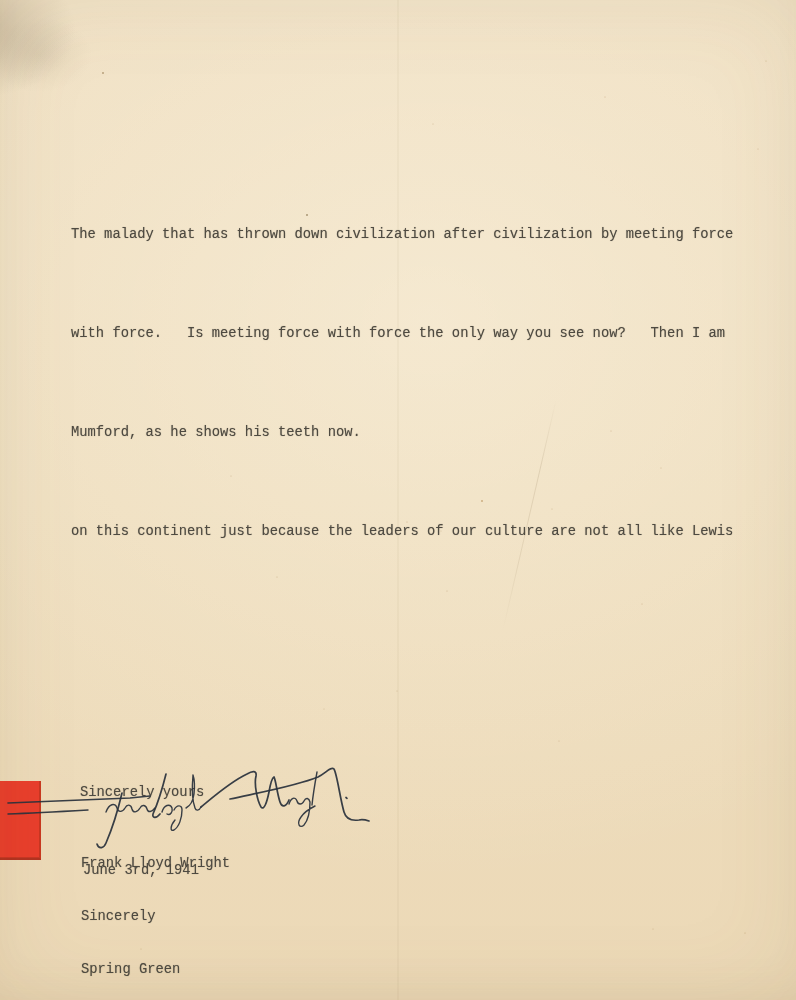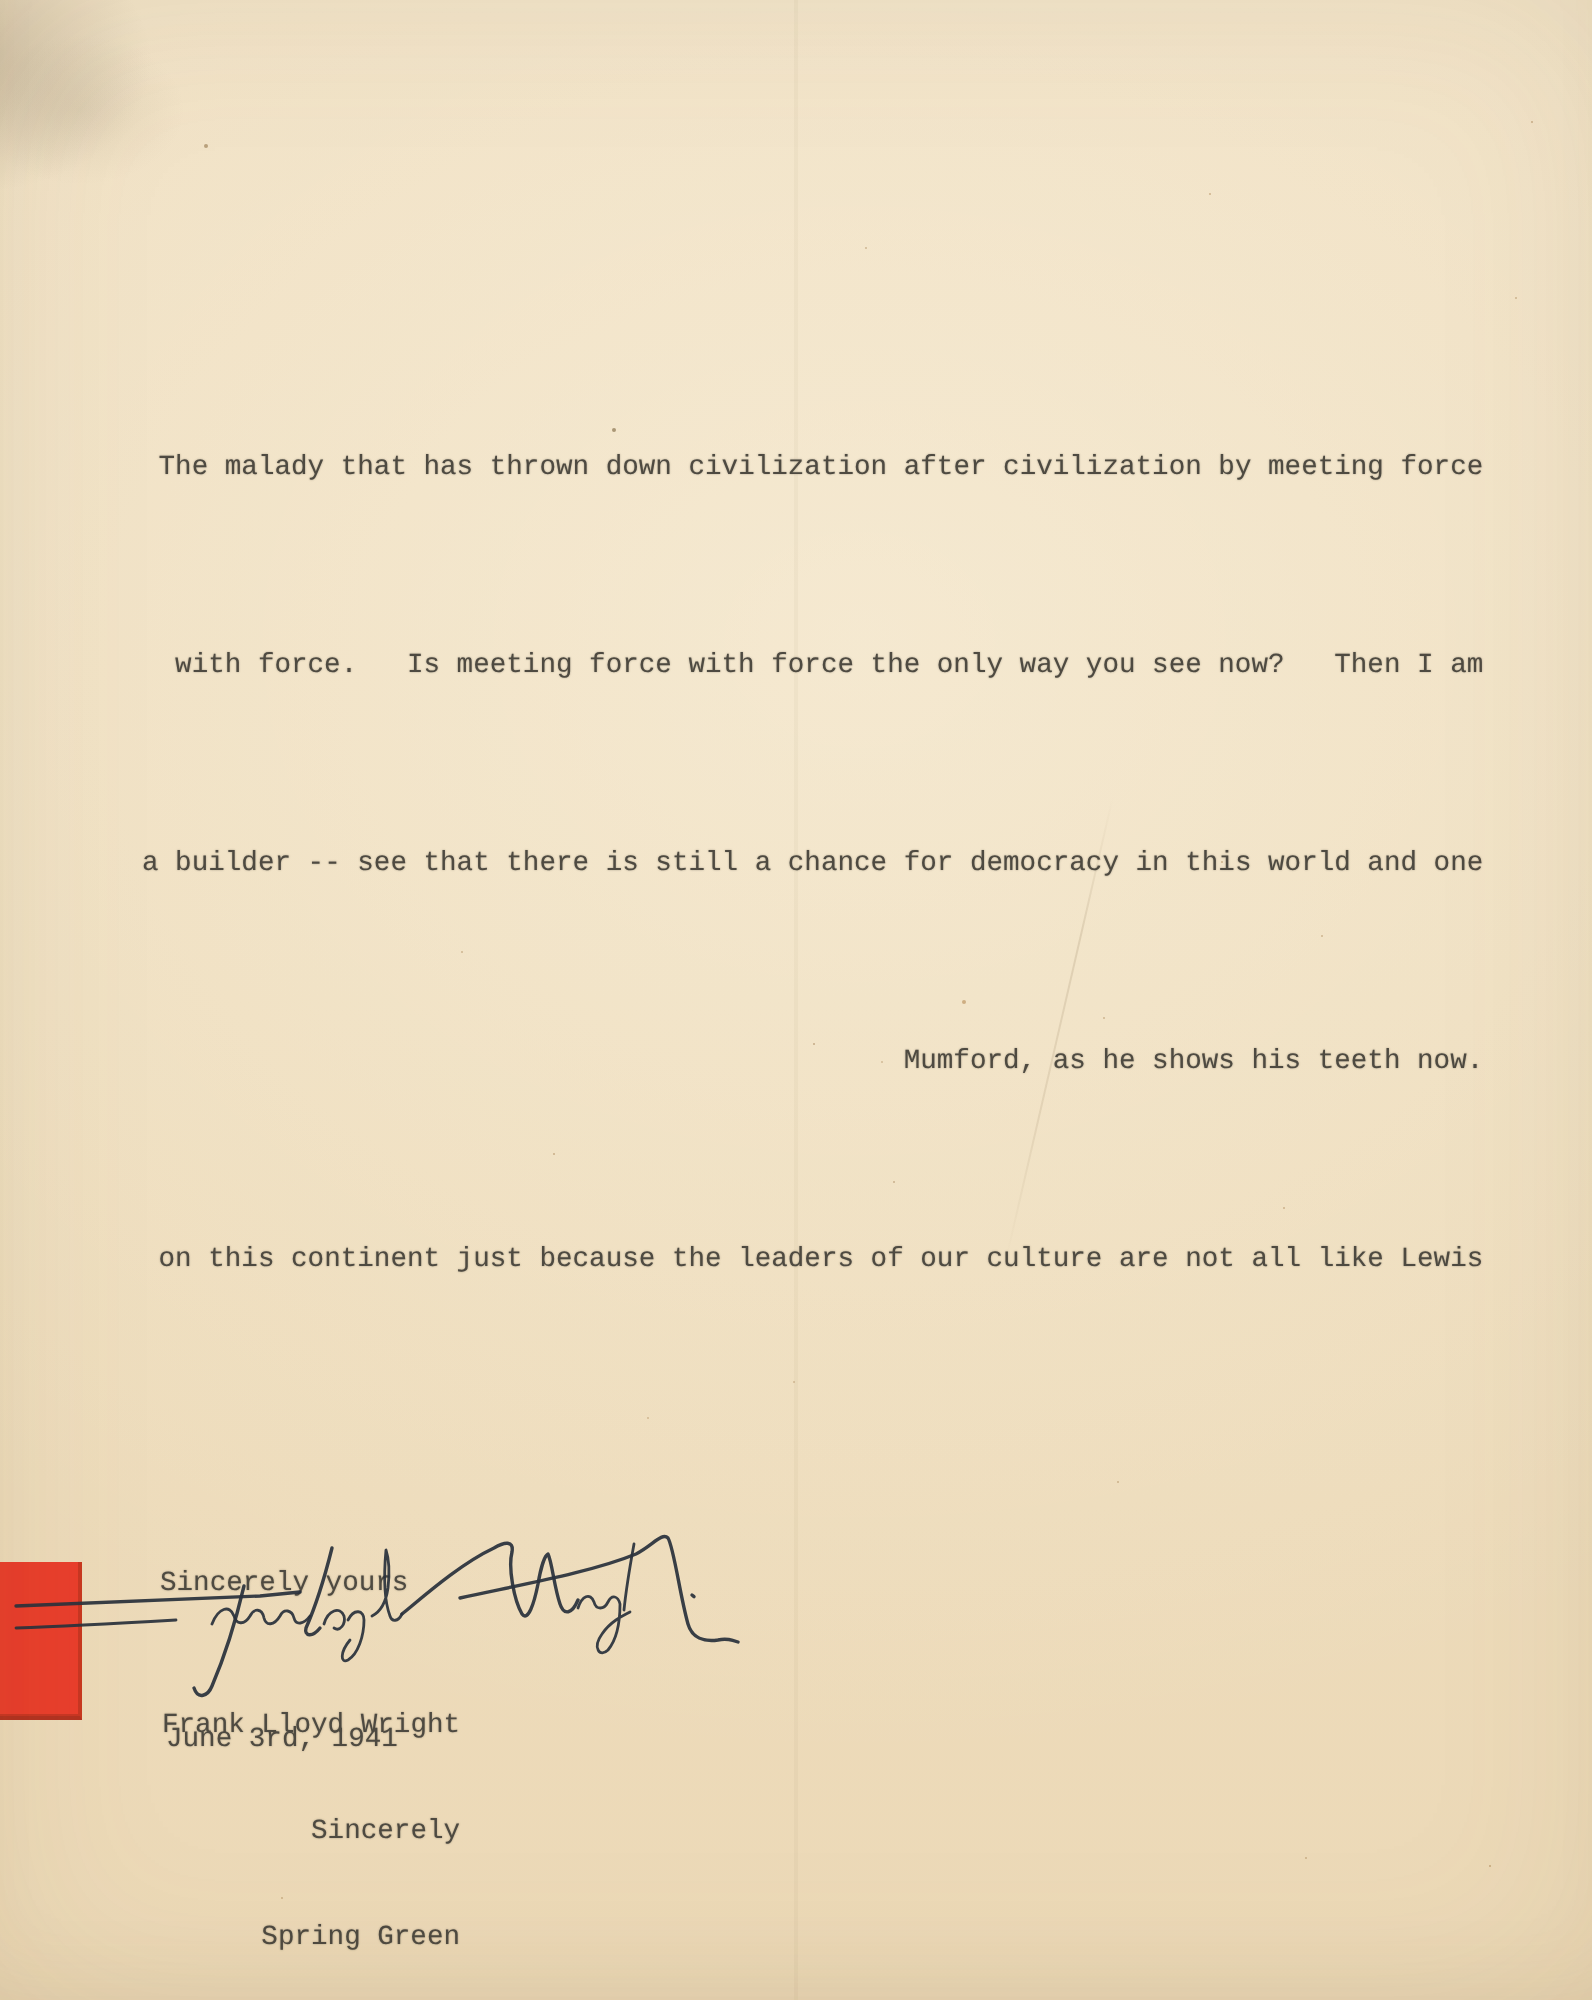--- a/index.html
+++ b/index.html
@@ -19,21 +19,20 @@
   }
   .paper::after{
     content:"";position:absolute;inset:0;
     box-shadow:inset 0 0 90px rgba(125,95,55,0.09), inset 0 -25px 55px -35px rgba(120,90,50,0.14);
     pointer-events:none;
   }
   .typed{
     position:absolute;color:#4e4a41;font-size:13.8px;white-space:pre;
     text-shadow:0 0 1px rgba(72,66,55,0.45);
     letter-spacing:0;
-    text-align:right;
   }
   .body-par{line-height:33px;left:71px;}
   .p1{top:152px;}
   .p2{top:366px;}
   .closing{top:784px;left:80px;line-height:17px;}
   .address{top:820px;left:81px;line-height:17.6px;}
   .dateline{top:862px;left:83px;line-height:17px;}
   .red-square{
     position:absolute;left:0;top:781px;width:40px;height:77px;
     background:#e93e2c;
@@ -85,21 +84,20 @@
 <body>
 
 <div class="paper">
   <div class="specks"></div>
   <div class="fold-vertical"></div>
   <div class="crease-diagonal"></div>
 
   <div class="typed body-par p1">
     <div>The malady that has thrown down civilization after civilization by meeting force</div>
     <div>with force.   Is meeting force with force the only way you see now?   Then I am</div>
-    <div>a builder -- see that there is still a chance for democracy in this world and one</div>
     <div>Mumford, as he shows his teeth now.</div>
     <div>on this continent just because the leaders of our culture are not all like Lewis</div>
   </div>
 
   <div class="typed body-par p2">
   </div>
 
   <div class="typed closing">Sincerely yours</div>
 
   <div class="typed address">

